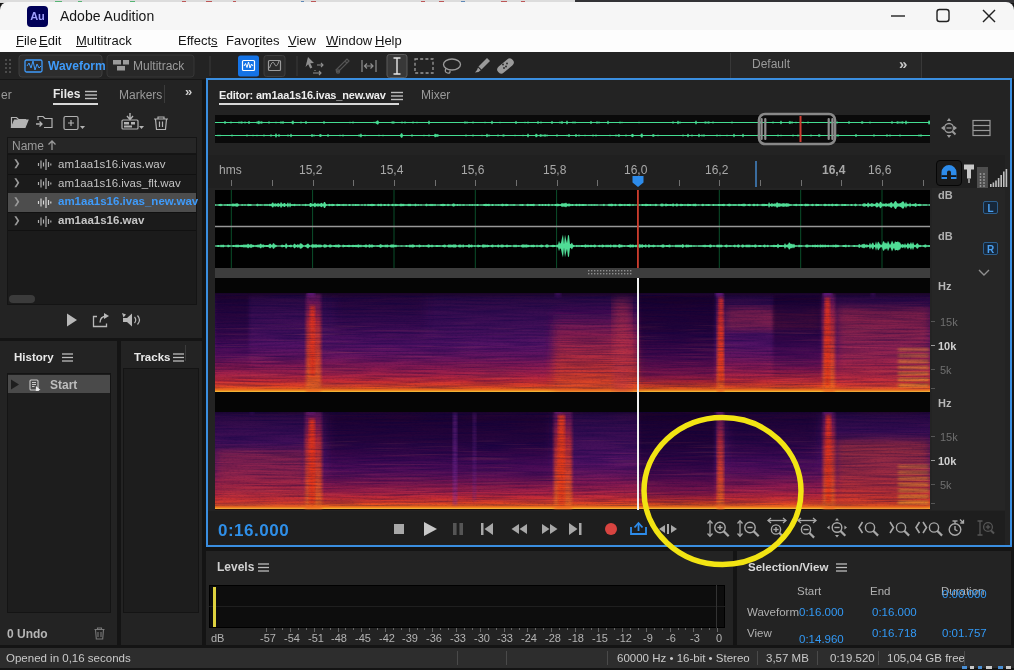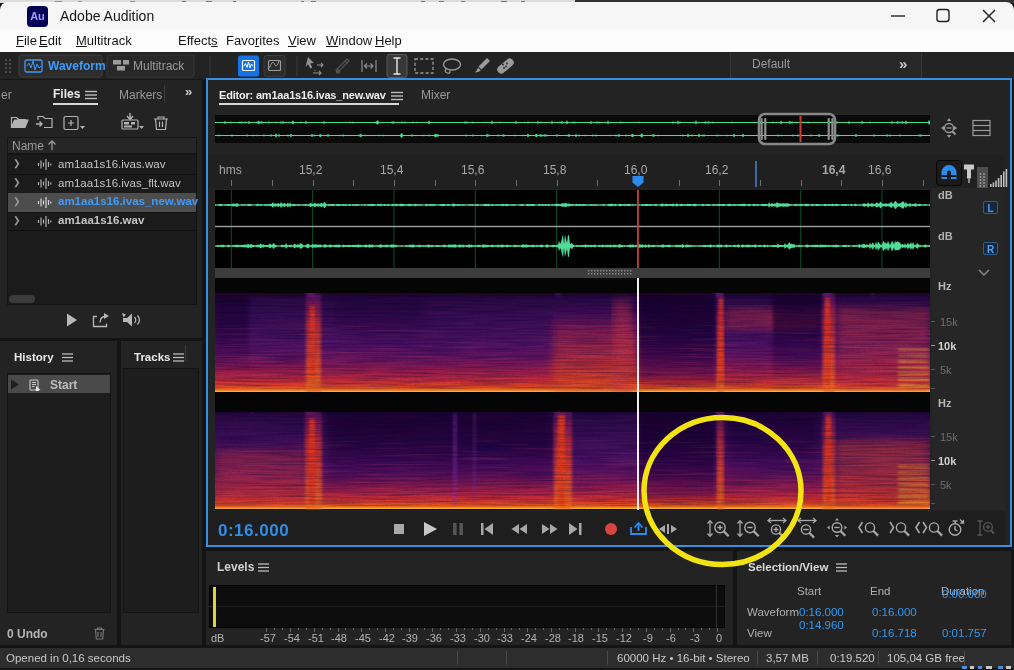--- a/index.html
+++ b/index.html
@@ -840,21 +840,21 @@
   </svg>
 <div class="abs" style="left:737px;top:585px;width:252px;height:60px;font-size:11.5px;">
   <span class="abs" style="left:60px;top:0;color:#b0b0b0;">Start</span>
   <span class="abs" style="left:133px;top:0;color:#b0b0b0;">End</span>
   <span class="abs" style="left:204px;top:0;color:#b0b0b0;">Duration</span>
   <span class="abs" style="left:10px;top:21px;color:#b0b0b0;">Waveform</span>
   <span class="abs" style="left:62px;top:21px;color:#3299f5;">0:16.000</span>
   <span class="abs" style="left:135px;top:21px;color:#3299f5;">0:16.000</span>
   <span class="abs" style="left:205px;top:3px;color:#3299f5;">0:00.000</span>
   <span class="abs" style="left:10px;top:42px;color:#b0b0b0;">View</span>
-  <span class="abs" style="left:62px;top:34px;color:#3299f5;text-align:center;">0:14.960</span>
+  <span class="abs" style="left:62px;top:48px;color:#3299f5;text-align:center;">0:14.960</span>
   <span class="abs" style="left:135px;top:42px;color:#3299f5;">0:16.718</span>
   <span class="abs" style="left:205px;top:42px;color:#3299f5;">0:01.757</span>
 </div>
 
 <div class="abs" style="left:0;top:648px;width:1014px;height:20px;background:#2d2d2d;"></div>
 <div class="abs" style="left:6px;top:652px;font-size:11.5px;color:#c9c9c9;">Opened in 0,16 seconds</div>
 <div class="abs" style="left:617px;top:652px;font-size:11.5px;color:#c9c9c9;">60000 Hz • 16-bit • Stereo</div>
 <div class="abs" style="left:766px;top:652px;font-size:11.5px;color:#c9c9c9;">3,57 MB</div>
 <div class="abs" style="left:830px;top:652px;font-size:11.5px;color:#c9c9c9;">0:19.520</div>
 <div class="abs" style="left:887px;top:652px;font-size:11.5px;color:#c9c9c9;">105,04 GB free</div>

